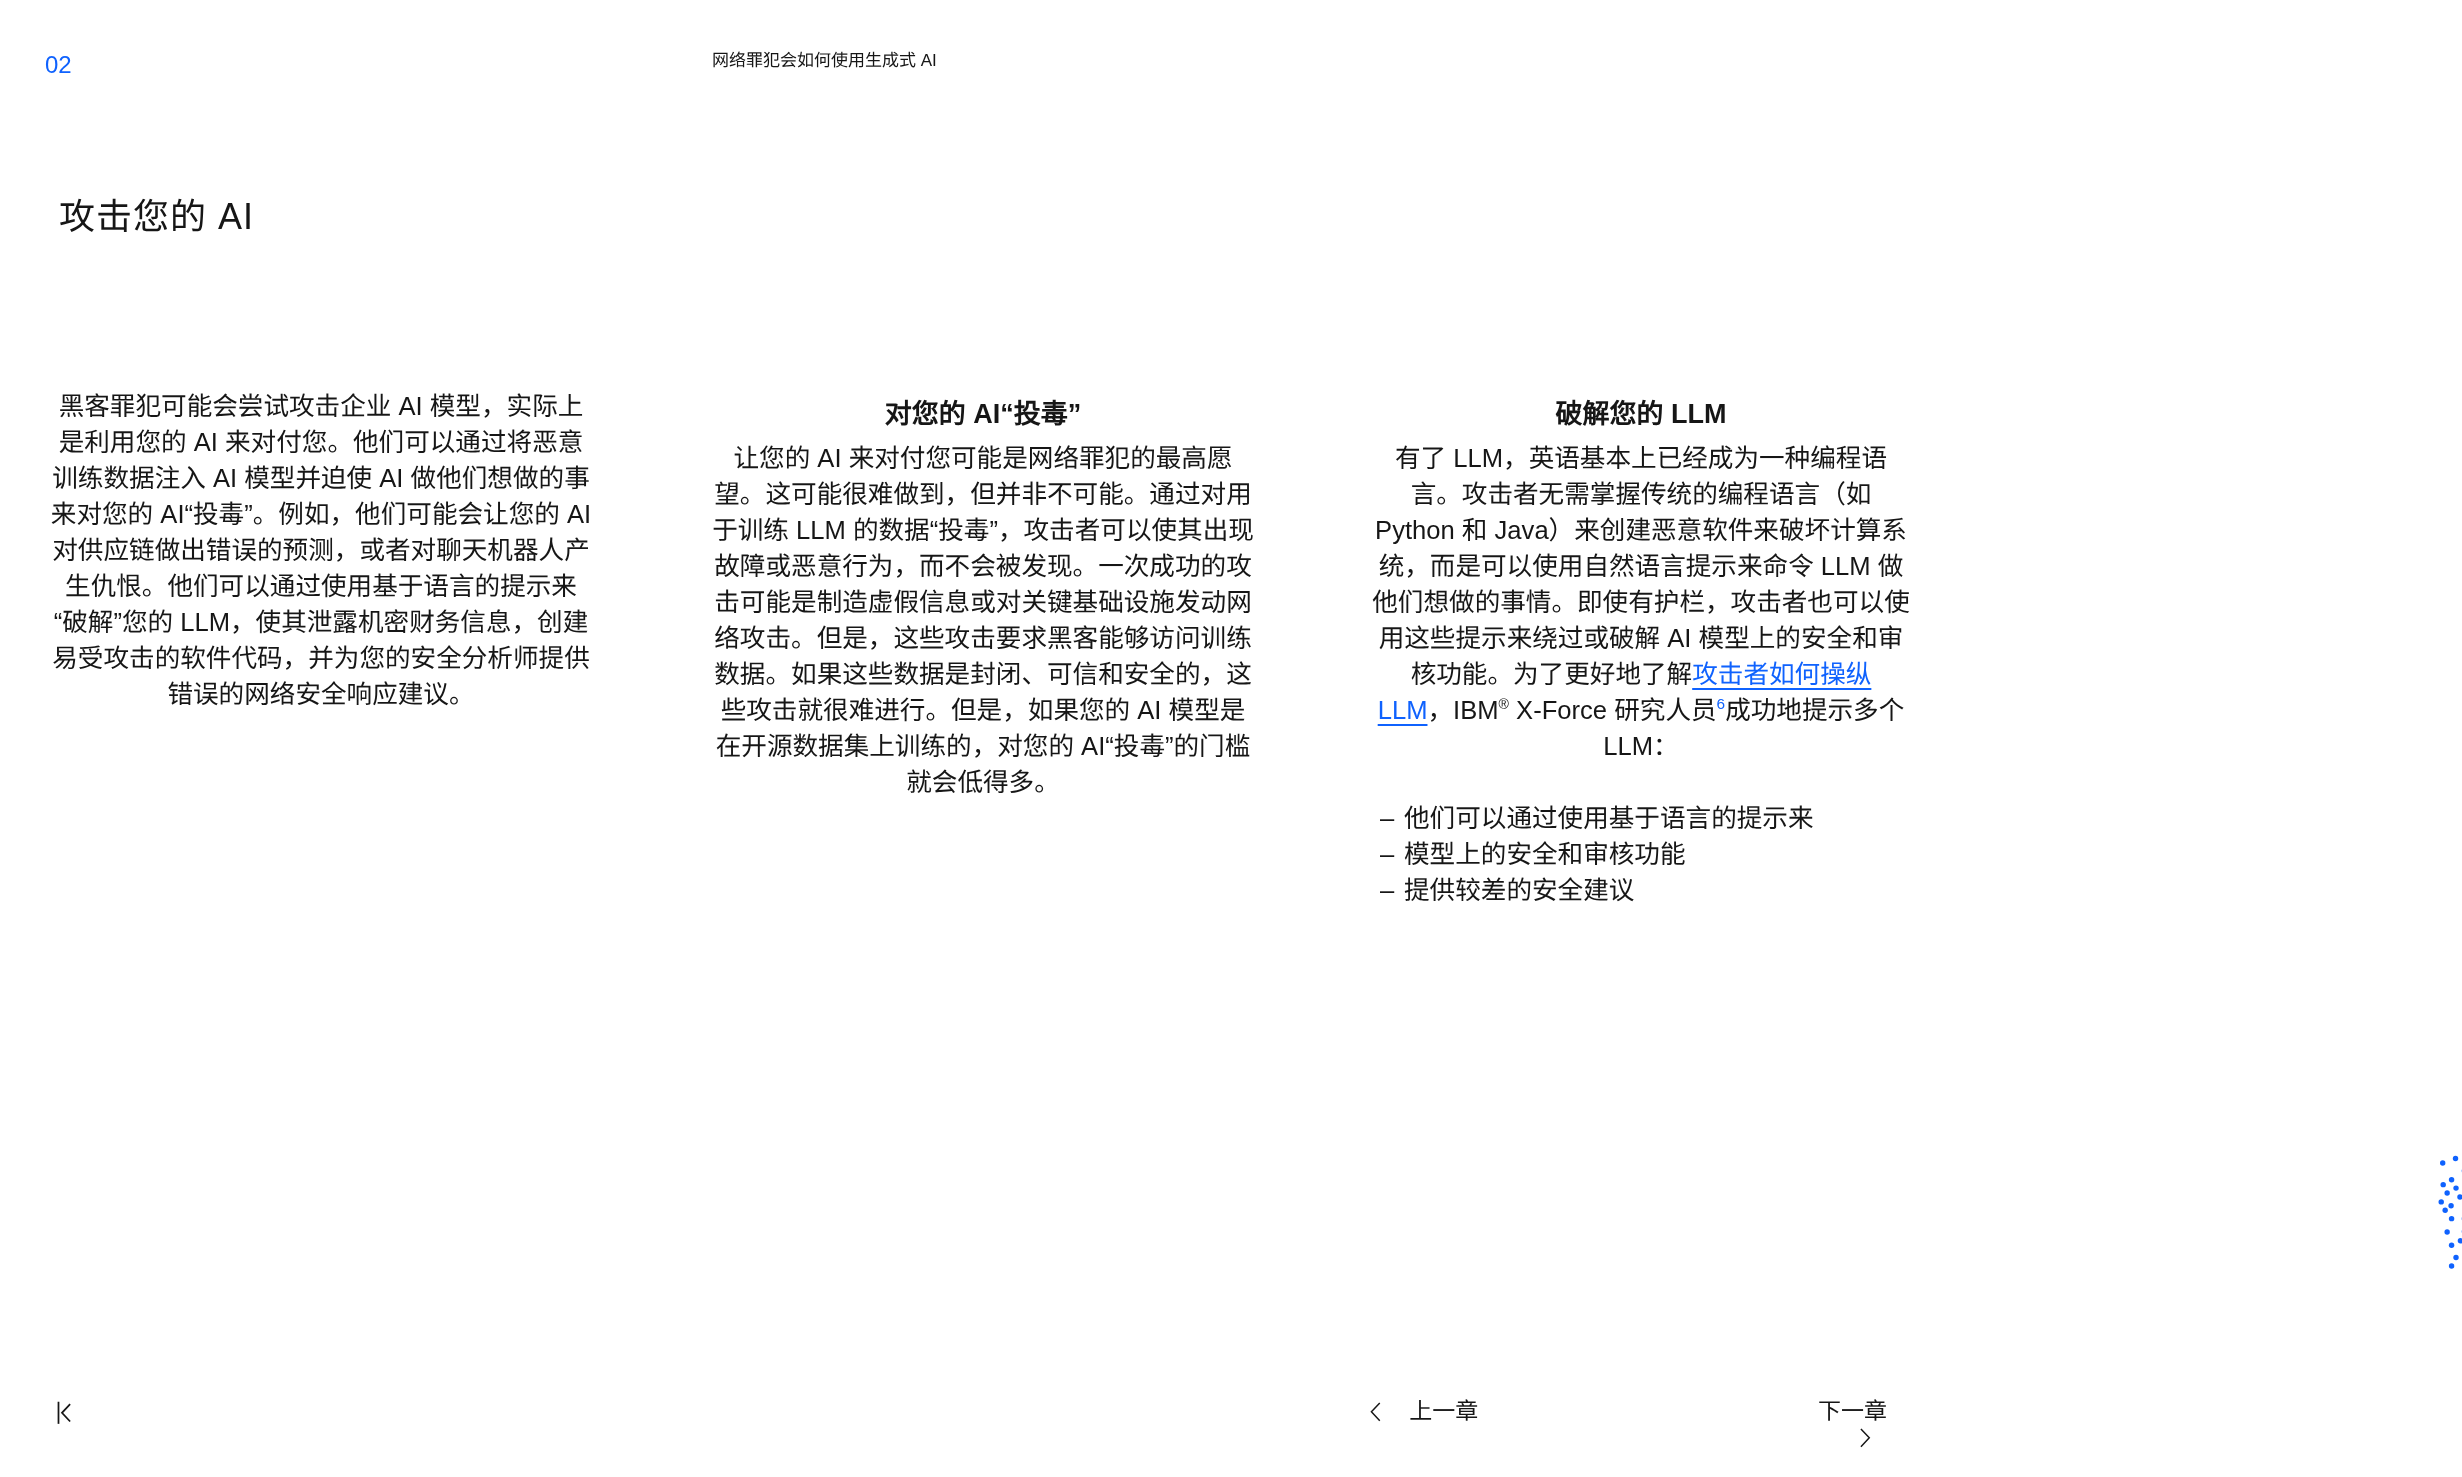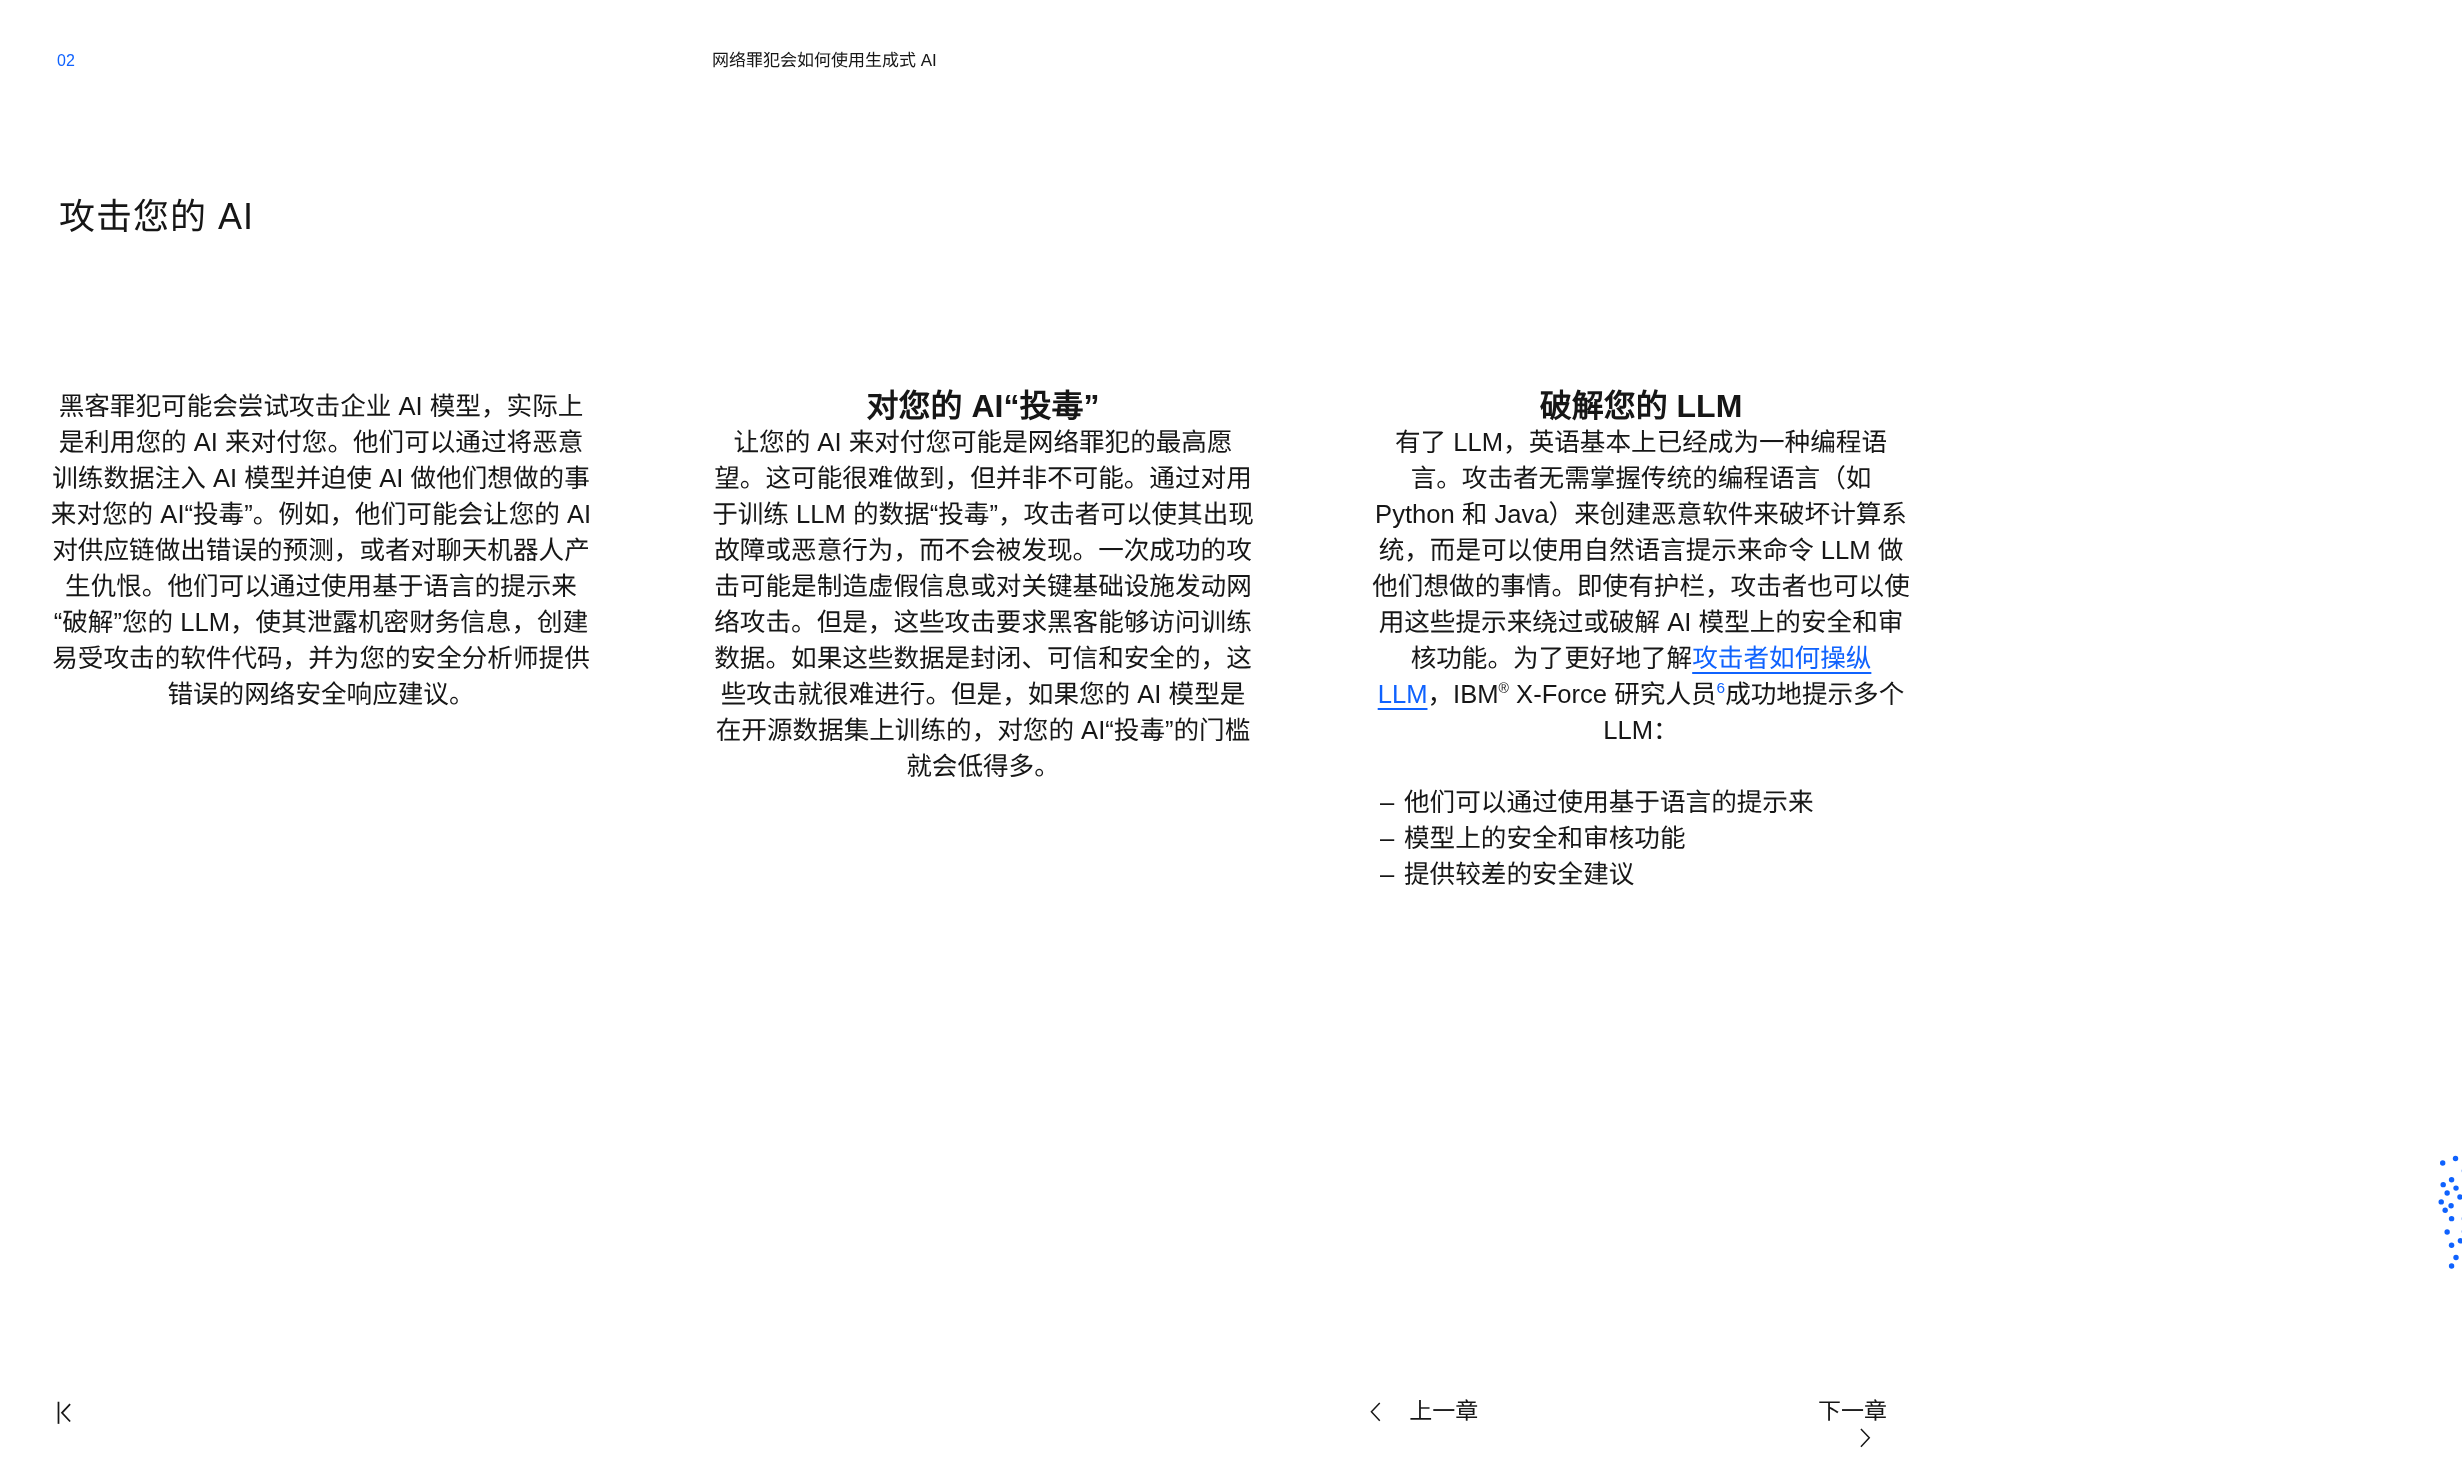--- a/index.html
+++ b/index.html
@@ -8,22 +8,22 @@
     width: 2626px;
     height: 1477px;
     background: #ffffff;
     font-family: "Liberation Sans", "DejaVu Sans", sans-serif;
     color: #161616;
     overflow: hidden;
   }
 
   
   .chapter-number {
-    position: absolute; left: 57px; top: 52px;
-    font-size: 16px; line-height: 1.1; color: #0f62fe;
+    position: absolute; left: 45px; top: 52px;
+    font-size: 24px; line-height: 1.1; color: #0f62fe;
   }
   .running-title {
     position: absolute; left: 712px; top: 52px;
     font-size: 17px; line-height: 1.1; color: #161616;
   }
 
   
   .section-title {
     position: absolute; left: 52px; top: 180px;
     font-size: 36px; font-weight: 300; letter-spacing: 1px;
@@ -32,21 +32,21 @@
 
   
   .col {
     position: absolute; top: 388px; width: 542px;
     font-size: 25.6px; line-height: 36px; color: #161616;
     text-align: center;
   }
   .col-1 { left: 50px; }
   .col-2 { left: 712px; }
   .col-3 { left: 1370px; }
-  .col h3 { margin: 0; font-size: 32px; line-height: 36px; font-weight: 700; }
+  .col h3 { margin: 8px; font-size: 27px; line-height: 36px; font-weight: 700; }
   .col p  { margin: 0; }
 
   .inline-link {
     color: #0f62fe; text-decoration: underline;
     text-decoration-thickness: 2px; text-underline-offset: 4.9px;
     cursor: pointer;
   }
   sup.reg  { font-size: 55%; vertical-align: super; line-height: 0; }
   sup.footnote-ref { font-size: 60%; vertical-align: super; line-height: 0; color: #0f62fe; }
 

